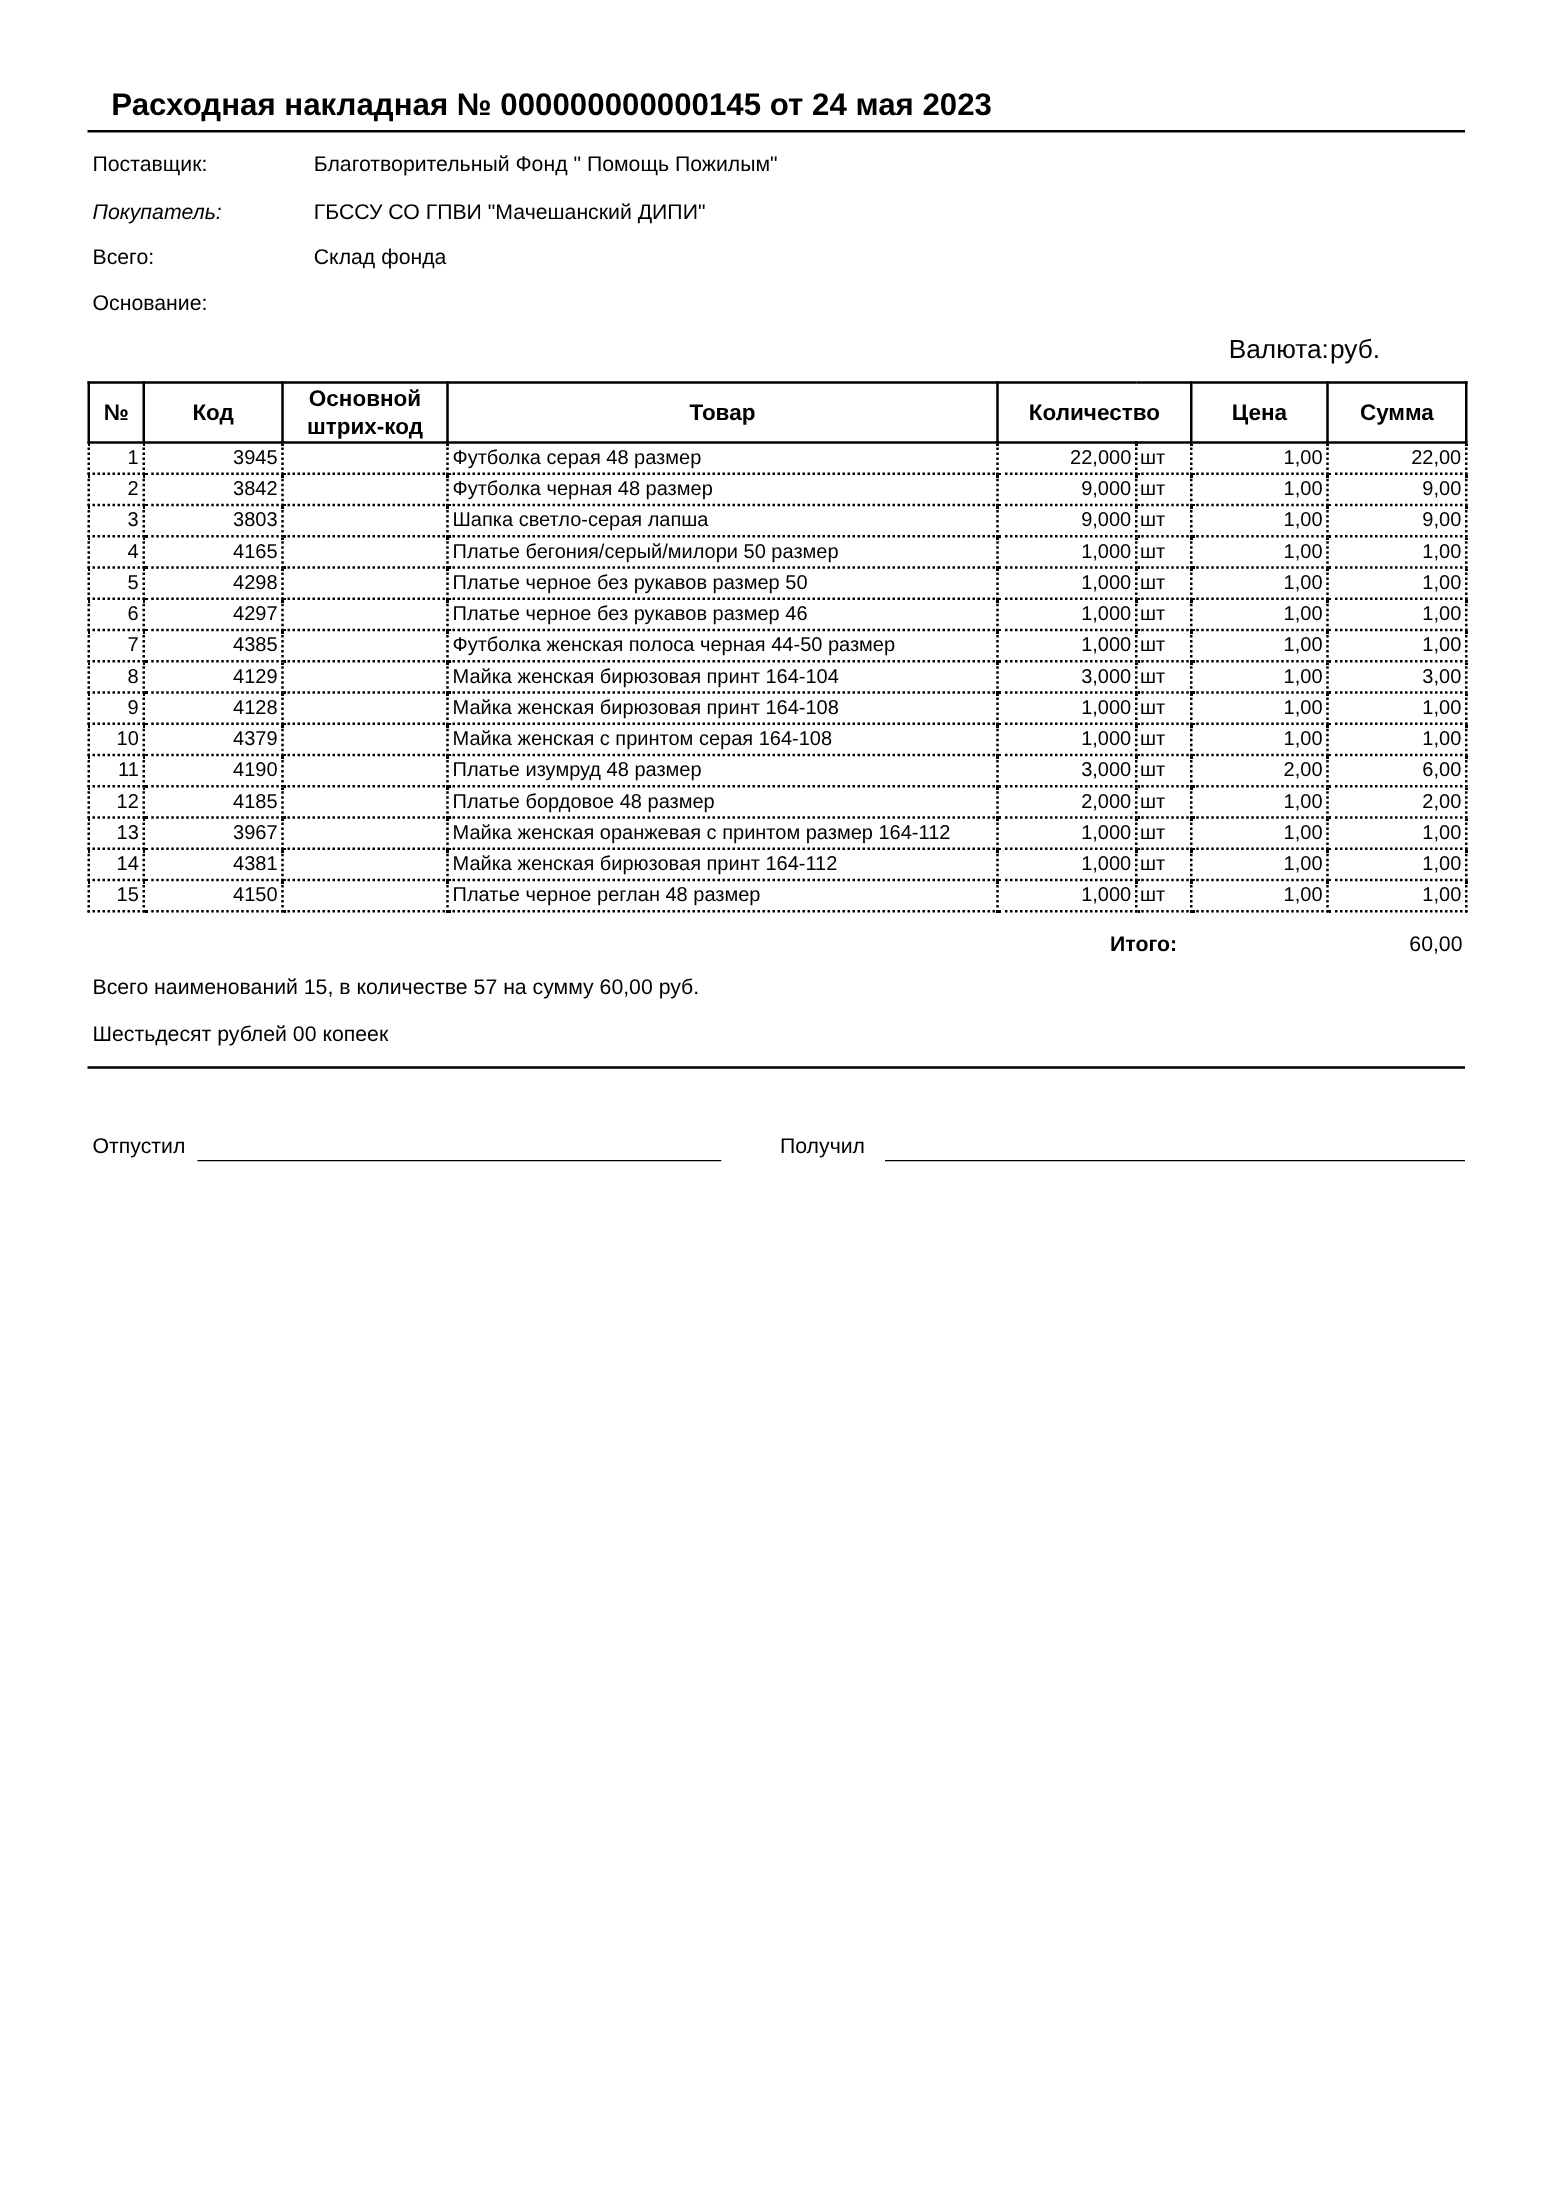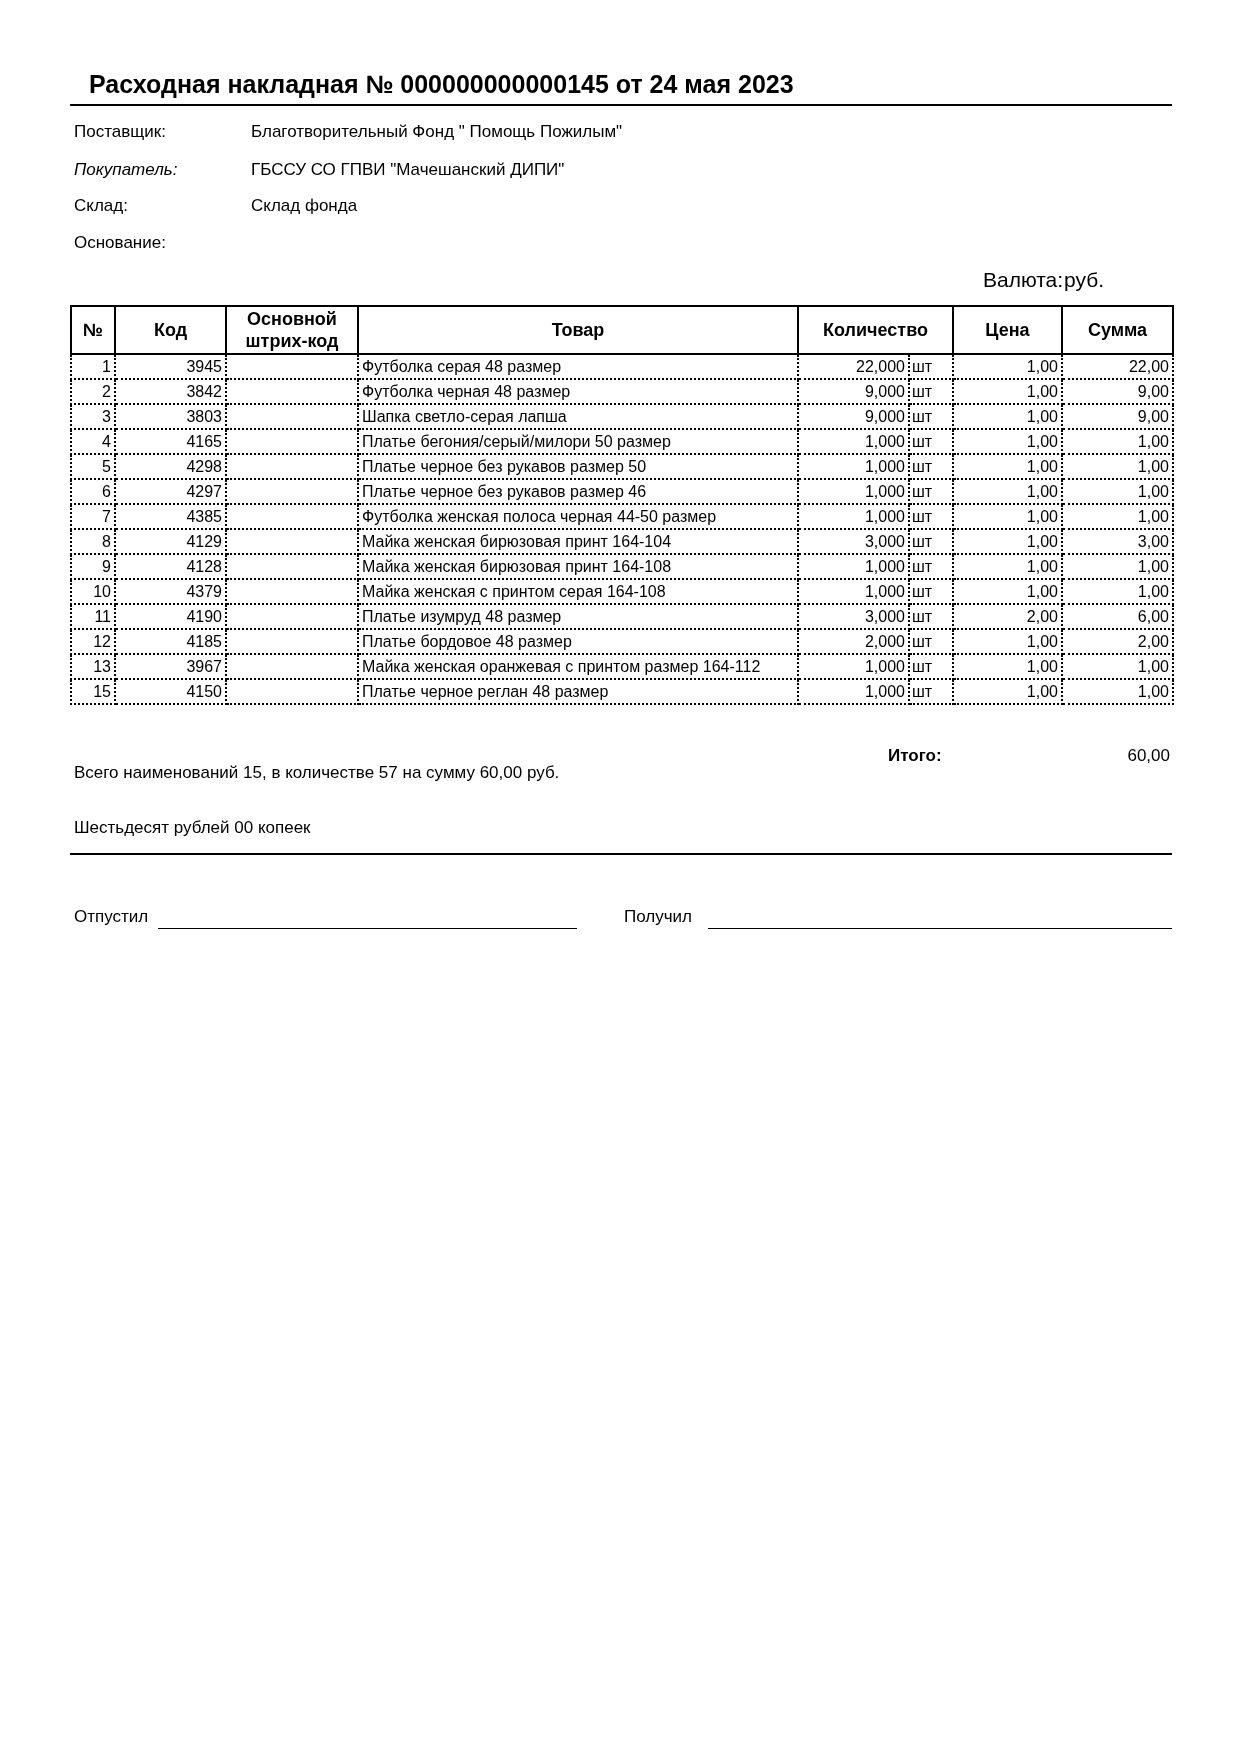--- a/index.html
+++ b/index.html
@@ -36,21 +36,21 @@
 
   <div class="abs title">Расходная накладная № 000000000000145 от 24 мая 2023</div>
   <div class="hrule" style="left:70px; top:104px; width:1102px;"></div>
 
   <div class="abs lbl" style="left:74px; top:121px;">Поставщик:</div>
   <div class="abs val" style="left:251px; top:121px;">Благотворительный Фонд " Помощь Пожилым"</div>
 
   <div class="abs lbl" style="left:74px; top:159px;font-style:italic;">Покупатель:</div>
   <div class="abs val" style="left:251px; top:159px;">ГБССУ СО ГПВИ "Мачешанский ДИПИ"</div>
 
-  <div class="abs lbl" style="left:74px; top:195px;">Склад:</div>
+  <div class="abs lbl" style="left:74px; top:195px;">Всего:</div>
   <div class="abs val" style="left:251px; top:195px;">Склад фонда</div>
 
   <div class="abs lbl" style="left:74px; top:232px;text-align:center;">Основание:</div>
   <div class="abs val" style="left:251px; top:232px;"></div>
 
   <div class="abs currency" style="left:983px; top:269px;">Валюта:</div>
   <div class="abs currency" style="left:1064px; top:269px;">руб.</div>
 
   <table class="items">
     <colgroup>
@@ -202,36 +202,46 @@
           <td class="r">13</td>
           <td class="r">3967</td>
           <td class="l"></td>
           <td class="l">Майка женская оранжевая с принтом размер 164-112</td>
           <td class="r qty">1,000</td>
           <td class="unit">шт</td>
           <td class="r">1,00</td>
           <td class="r">1,00</td>
         </tr>
         <tr>
+          <td class="r">14</td>
+          <td class="r">4381</td>
+          <td class="l"></td>
+          <td class="l">Майка женская бирюзовая принт 164-112</td>
+          <td class="r qty">1,000</td>
+          <td class="unit">шт</td>
+          <td class="r">1,00</td>
+          <td class="r">1,00</td>
+        </tr>
+        <tr>
           <td class="r">15</td>
           <td class="r">4150</td>
           <td class="l"></td>
           <td class="l">Платье черное реглан 48 размер</td>
           <td class="r qty">1,000</td>
           <td class="unit">шт</td>
           <td class="r">1,00</td>
           <td class="r">1,00</td>
         </tr>
       </tbody>
   </table>
 
   <div class="abs total-label" style="left:888px; top:745px;">Итого:</div>
   <div class="abs total-val" style="left:1070px; top:745px; width:100px;">60,00</div>
 
-  <div class="abs summary" style="left:74px; top:762px;">Всего наименований 15, в количестве 57 на сумму 60,00 руб.</div>
+  <div class="abs summary" style="left:74px; top:779px;">Всего наименований 15, в количестве 57 на сумму 60,00 руб.</div>
   <div class="abs summary" style="left:74px; top:817px;">Шестьдесят рублей 00 копеек</div>
   <div class="hrule" style="left:70px; top:853px; width:1102px;"></div>
 
   <div class="abs summary" style="left:74px; top:906px;">Отпустил</div>
   <div class="sig-line" style="left:158px; top:928px; width:419px;"></div>
 
   <div class="abs summary" style="left:624px; top:906px;">Получил</div>
   <div class="sig-line" style="left:708px; top:928px; width:464px;"></div>
 
 </div>

